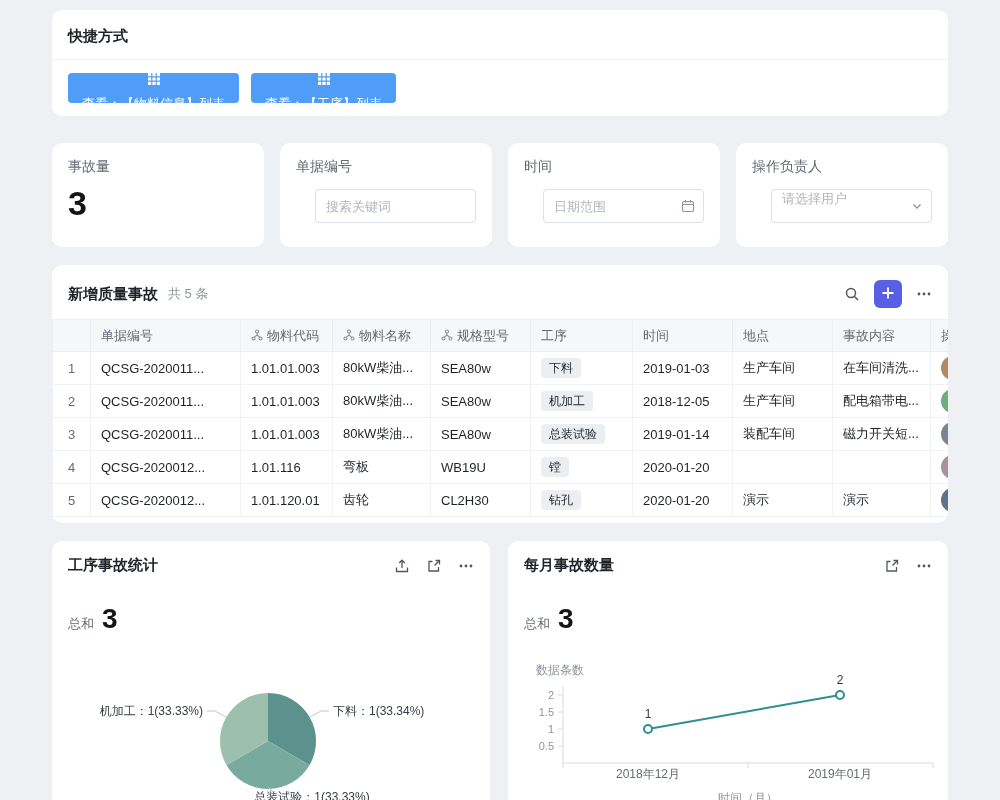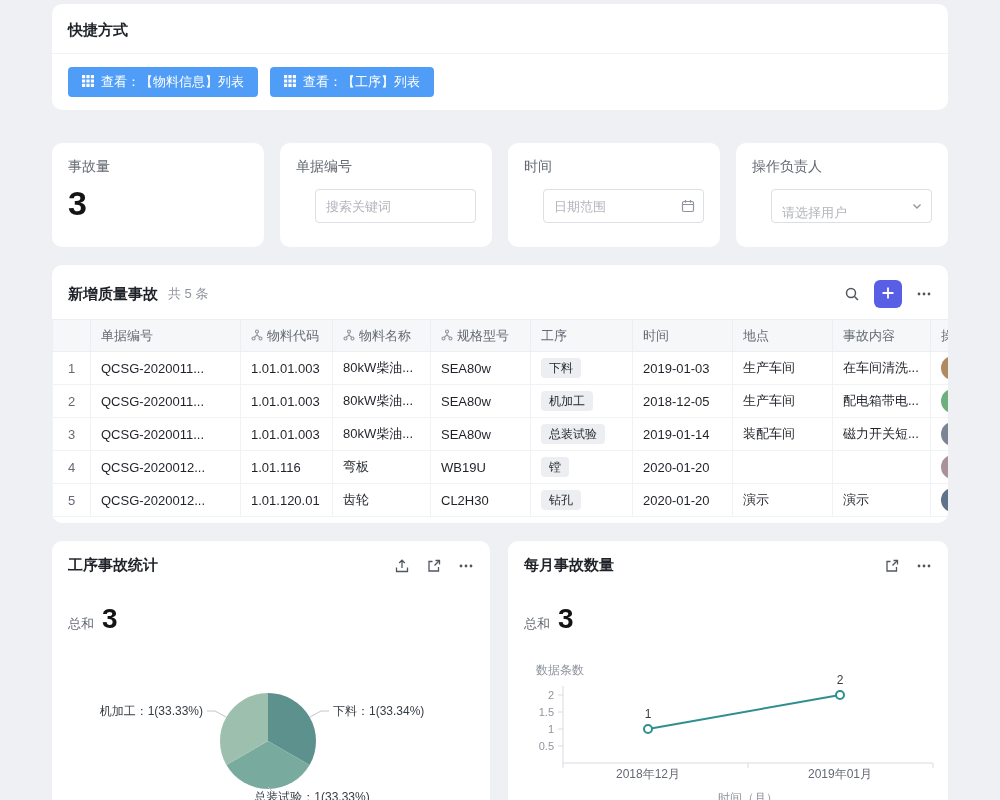--- a/index.html
+++ b/index.html
@@ -2,39 +2,39 @@
 <html><head>
 <meta charset="utf-8">
 <style>
   * { margin:0; padding:0; box-sizing:border-box; }
   html,body { width:1000px; height:800px; overflow:hidden; }
   body { font-family:"Liberation Sans","DejaVu Sans",sans-serif; }
   .page { position:relative; width:1000px; height:800px; overflow:hidden; background:#eef0f4; color:#1f2329; }
   .card { position:absolute; background:#fff; border-radius:10px; }
 
   
-  #shortcuts { left:52px; top:4px; width:896px; height:106px; }
+  #shortcuts { left:52px; top:10px; width:896px; height:106px; }
   .sc-title { padding:17px 16px 13px; font-size:15px; font-weight:bold; border-bottom:1px solid #f1f2f4; }
   .sc-row { display:flex; gap:12px; padding:13px 16px; }
   .sc-btn { height:30px; background:#4f9df7; color:#fff; border:none; border-radius:4px;
             font-size:13px; display:inline-flex; align-items:center; gap:7px; padding:0 14px;
-            cursor:pointer; font-family:inherit; white-space:nowrap; }
+            cursor:pointer; font-family:inherit; white-space:nowrap;flex-direction:column; }
 
   
   .fcard { top:143px; width:212px; height:104px; padding:15px 16px; }
   #f-stat{left:52px} #f-doc{left:280px} #f-time{left:508px} #f-op{left:736px}
   .f-label { font-size:14px; color:#646a73; }
   .f-value { font-size:34px; font-weight:bold; color:#141414; margin-top:10px; line-height:1; }
   .f-input { margin-top:13px; position:relative;padding-left:19px; }
   .inp { width:100%; height:34px; border:1px solid #dcdfe3; border-radius:4px; padding:0 26px 0 10px;
          font-size:13px; color:#1f2329; font-family:inherit; background:#fff; outline:none; }
   .inp::placeholder { color:#b2b5bc; }
   .inp-icon { position:absolute; right:9px; top:50%; transform:translateY(-50%); display:flex; }
   .select { width:100%; height:34px; border:1px solid #dcdfe3; border-radius:4px; padding:0 26px 0 10px;
-            font-size:13px; display:flex; align-items:flex-end; background:#fff; cursor:pointer; }
+            font-size:13px; display:flex; align-items:flex-start; background:#fff; cursor:pointer; }
   .select span { color:#b2b5bc; }
 
   
   #detail { left:52px; top:265px; width:896px; height:258px; overflow:hidden; }
   .d-head { display:flex; align-items:center; padding:15px 16px 11px; }
   .d-title { font-size:15px; font-weight:bold; }
   .d-count { font-size:13px; color:#8f959e; margin-left:10px; }
   .d-tools { margin-left:auto; display:flex; align-items:center; gap:14px; }
   .icon-btn { display:flex; align-items:center; cursor:pointer; background:none; border:none; }
   .plus-btn { width:28px; height:28px; border-radius:6px; background:#585fe5; display:flex;

